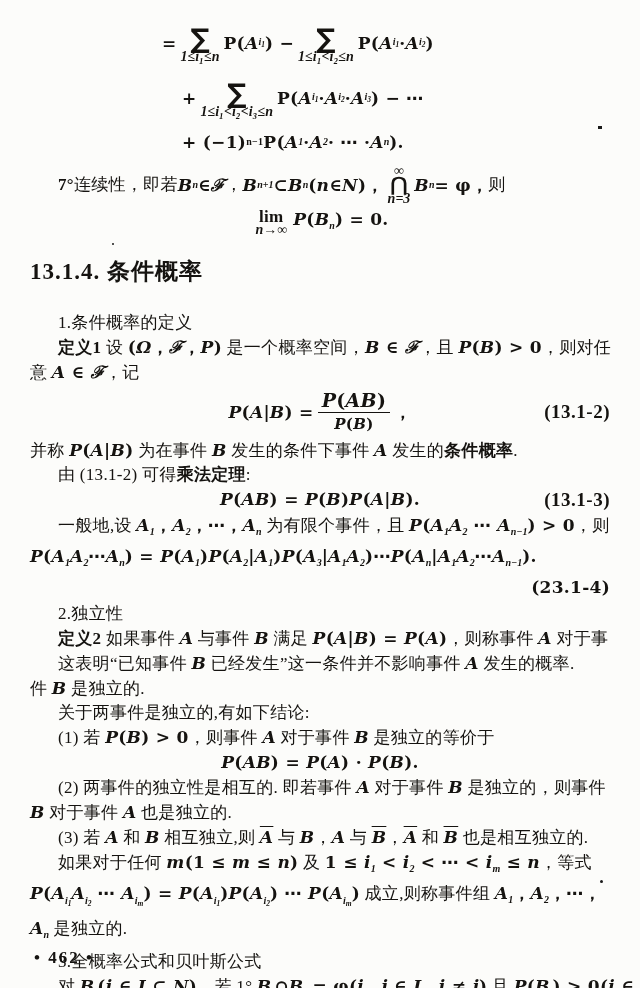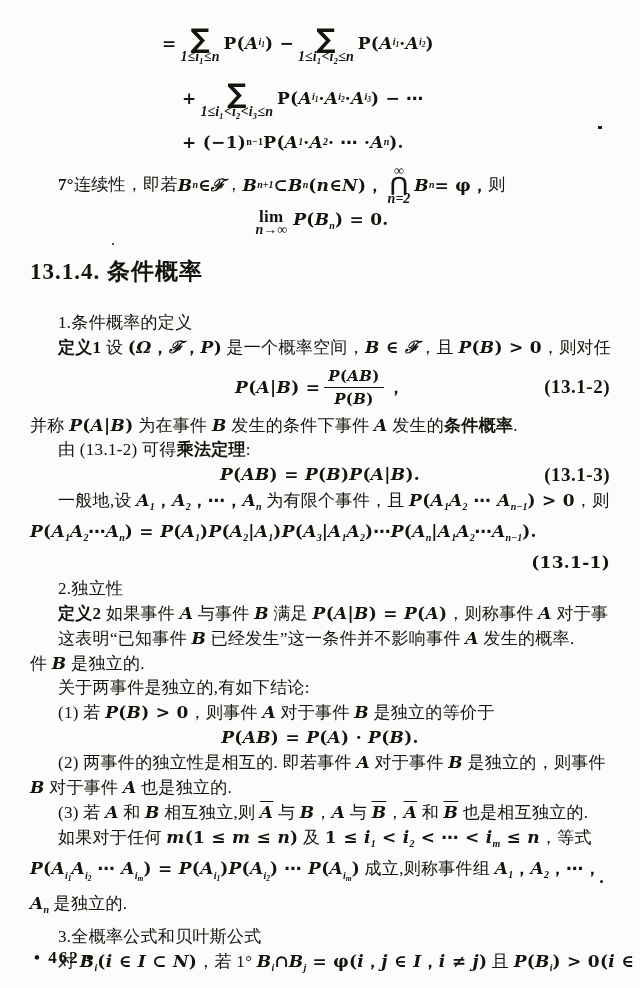--- a/index.html
+++ b/index.html
@@ -40,21 +40,21 @@
   .bigop{
     display:inline-flex;flex-direction:column;align-items:center;
     vertical-align:middle;margin:0 4px;line-height:1;
   }
   .opsym{font-family:"DejaVu Sans",sans-serif;font-size:27px;line-height:26px;font-weight:700;}
   .capsym{font-size:20px;line-height:19px;}
   .opsub,.opsup{font-size:14px;line-height:9px;font-style:italic;font-weight:600;letter-spacing:0;}
   .limword{font-size:17px;line-height:16px;font-weight:700;font-style:normal;font-family:Liberation Serif, serif;}
   
   .mfrac{display:inline-block;vertical-align:middle;text-align:center;margin:0 4px;line-height:1;}
-  .mfrac .num{font-size:15px;line-height:18px;padding:0 4px 2px 4px;border-bottom:1.8px solid #151310;}
+  .mfrac .num{font-size:19px;line-height:18px;padding:0 4px 2px 4px;border-bottom:1.8px solid #151310;}
   .mfrac .den{font-size:15px;line-height:18px;padding-top:2px;}
   
   .disp{display:block;}
   .d-1{margin-left:132px;min-height:54px;display:flex;align-items:center;}
   .d-2{margin-left:152px;min-height:56px;display:flex;align-items:center;}
   .d-3{margin-left:152px;min-height:32px;display:flex;align-items:center;}
   .indent{text-indent:28px;}
   .center{text-align:center;}
   .eqnoline{text-align:right;min-height:22px;line-height:22px;}
   .heading{font-size:23px;font-weight:800;min-height:30px;line-height:30px;letter-spacing:1px;}
@@ -158,54 +158,55 @@
         <span class="mi">B</span>
         <sub class="msub">n</sub>
         <span class="mr">(</span>
         <span class="mi">n</span>
         <span class="mr"> ∈ </span>
         <span class="mi mbold">N</span>
         <span class="mr">)，</span>
         <span class="bigop">
           <span class="opsup">∞</span>
           <span class="opsym capsym">⋂</span>
-          <span class="opsub">n=2</span>
+          <span class="opsub">n=3</span>
         </span>
         <span class="mi">B</span>
         <sub class="msub">n</sub>
         <span class="mr"> = φ，</span>
         <span class="zh">则</span>
       </div>
       <div class="line center" data-name="line-limit"><span class="bigop">
           <span class="limword">lim</span>
           <span class="opsub">n→∞</span>
         </span><span class="mi">P</span><span class="mr">(</span><span class="mi">B</span><sub class="msub">n</sub><span class="mr">) = 0.</span></div>
       <div class="line heading" data-name="line-section-heading"><span class="zh">13.1.4. 条件概率</span></div>
       <div class="line subhead indent" data-name="line-def-sub1"><span class="zh">1.条件概率的定义</span></div>
       <div class="line para indent" data-name="line-def1"><span class="zh bold">定义1</span><span class="zh">  设 </span><span class="mr">(</span><span class="mi mbold">Ω</span><span class="mr">，</span><span class="msc">ℱ</span><span class="mr">，</span><span class="mi">P</span><span class="mr">)</span><span class="zh"> 是一个概率空间，</span><span class="mi">B</span><span class="mr"> ∈ </span><span class="msc">ℱ</span><span class="zh">，且 </span><span class="mi">P</span><span class="mr">(</span><span class="mi">B</span><span class="mr">) &gt; 0</span><span class="zh">，则对任</span></div>
+      <div class="line para" data-name="line-def1-cont"><span class="zh">意 </span><span class="mi">A</span><span class="mr"> ∈ </span><span class="msc">ℱ</span><span class="zh">，记</span></div>
       <div class="line center" data-name="line-eq-13-1-2">
         <span class="mi">P</span>
         <span class="mr">(</span>
         <span class="mi">A</span>
         <span class="mr"> | </span>
         <span class="mi">B</span>
         <span class="mr">) = </span>
         <span class="mfrac">
           <span class="num" style="display: block;"><span class="mi">P</span><span class="mr">(</span><span class="mi">AB</span><span class="mr">)</span></span>
           <span class="den" style="display: block;"><span class="mi">P</span><span class="mr">(</span><span class="mi">B</span><span class="mr">)</span></span>
         </span>
         <span class="mr">，</span>
         <span class="eqno" data-name="equation-number">(13.1-2)</span>
       </div>
       <div class="line para" data-name="line-cond-prob-name"><span class="zh">并称 </span><span class="mi">P</span><span class="mr">(</span><span class="mi">A</span><span class="mr">|</span><span class="mi">B</span><span class="mr">)</span><span class="zh"> 为在事件 </span><span class="mi">B</span><span class="zh"> 发生的条件下事件 </span><span class="mi">A</span><span class="zh"> 发生的</span><span class="zh bold">条件概率</span><span class="zh">.</span></div>
       <div class="line para indent" data-name="line-mult-theorem-intro"><span class="zh">由 (13.1-2) 可得</span><span class="zh bold">乘法定理</span><span class="zh">:</span></div>
       <div class="line center" data-name="line-eq-13-1-3"><span class="mi">P</span><span class="mr">(</span><span class="mi">AB</span><span class="mr">) = </span><span class="mi">P</span><span class="mr">(</span><span class="mi">B</span><span class="mr">)</span><span class="mi">P</span><span class="mr">(</span><span class="mi">A</span><span class="mr">|</span><span class="mi">B</span><span class="mr">).</span><span class="eqno" data-name="equation-number">(13.1-3)</span></div>
       <div class="line para indent" data-name="line-generally"><span class="zh">一般地,设 </span><span class="mi">A</span><sub class="msub">1</sub><span class="mr">，</span><span class="mi">A</span><sub class="msub">2</sub><span class="mr">，⋯，</span><span class="mi">A</span><sub class="msub">n</sub><span class="zh"> 为有限个事件，且 </span><span class="mi">P</span><span class="mr">(</span><span class="mi">A</span><sub class="msub">1</sub><span class="mi">A</span><sub class="msub">2</sub><span class="mr"> ⋯ </span><span class="mi">A</span><sub class="msub">n−1</sub><span class="mr">) &gt; 0</span><span class="zh">，则</span></div>
       <div class="line para" data-name="line-chain-rule"><span class="mi">P</span><span class="mr">(</span><span class="mi">A</span><sub class="msub">1</sub><span class="mi">A</span><sub class="msub">2</sub><span class="mr">⋯</span><span class="mi">A</span><sub class="msub">n</sub><span class="mr">) = </span><span class="mi">P</span><span class="mr">(</span><span class="mi">A</span><sub class="msub">1</sub><span class="mr">)</span><span class="mi">P</span><span class="mr">(</span><span class="mi">A</span><sub class="msub">2</sub><span class="mr">|</span><span class="mi">A</span><sub class="msub">1</sub><span class="mr">)</span><span class="mi">P</span><span class="mr">(</span><span class="mi">A</span><sub class="msub">3</sub><span class="mr">|</span><span class="mi">A</span><sub class="msub">1</sub><span class="mi">A</span><sub class="msub">2</sub><span class="mr">)⋯</span><span class="mi">P</span><span class="mr">(</span><span class="mi">A</span><sub class="msub">n</sub><span class="mr">|</span><span class="mi">A</span><sub class="msub">1</sub><span class="mi">A</span><sub class="msub">2</sub><span class="mr">⋯</span><span class="mi">A</span><sub class="msub">n−1</sub><span class="mr">).</span></div>
-      <div class="line eqnoline" data-name="line-eqno-13-1-4"><span class="mr">(13.1-1)</span></div>
+      <div class="line eqnoline" data-name="line-eqno-13-1-4"><span class="mr">(23.1-4)</span></div>
       <div class="line subhead indent" data-name="line-def-sub2"><span class="zh">2.独立性</span></div>
       <div class="line para indent" data-name="line-def2"><span class="zh bold">定义2</span><span class="zh">  如果事件 </span><span class="mi">A</span><span class="zh"> 与事件 </span><span class="mi">B</span><span class="zh"> 满足 </span><span class="mi">P</span><span class="mr">(</span><span class="mi">A</span><span class="mr">|</span><span class="mi">B</span><span class="mr">) = </span><span class="mi">P</span><span class="mr">(</span><span class="mi">A</span><span class="mr">)</span><span class="zh">，则称事件 </span><span class="mi">A</span><span class="zh"> 对于事</span></div>
       <div class="line para indent" data-name="line-remark"><span class="zh">这表明“已知事件 </span><span class="mi">B</span><span class="zh"> 已经发生”这一条件并不影响事件 </span><span class="mi">A</span><span class="zh"> 发生的概率.</span></div>
       <div class="line para" data-name="line-def2-cont"><span class="zh">件 </span><span class="mi">B</span><span class="zh"> 是独立的.</span></div>
       <div class="line para indent" data-name="line-two-events"><span class="zh">关于两事件是独立的,有如下结论:</span></div>
       <div class="line para indent" data-name="line-item1"><span class="zh">(1) 若 </span><span class="mi">P</span><span class="mr">(</span><span class="mi">B</span><span class="mr">) &gt; 0</span><span class="zh">，则事件 </span><span class="mi">A</span><span class="zh"> 对于事件 </span><span class="mi">B</span><span class="zh"> 是独立的等价于</span></div>
       <div class="line center" data-name="line-eq-product"><span class="mi">P</span><span class="mr">(</span><span class="mi">AB</span><span class="mr">) = </span><span class="mi">P</span><span class="mr">(</span><span class="mi">A</span><span class="mr">) · </span><span class="mi">P</span><span class="mr">(</span><span class="mi">B</span><span class="mr">).</span></div>
       <div class="line para indent" data-name="line-item2"><span class="zh">(2) 两事件的独立性是相互的. 即若事件 </span><span class="mi">A</span><span class="zh"> 对于事件 </span><span class="mi">B</span><span class="zh"> 是独立的，则事件</span></div>
       <div class="line para" data-name="line-item2-cont"><span class="mi">B</span><span class="zh"> 对于事件 </span><span class="mi">A</span><span class="zh"> 也是独立的.</span></div>
       <div class="line para indent" data-name="line-item3"><span class="zh">(3) 若 </span><span class="mi">A</span><span class="zh"> 和 </span><span class="mi">B</span><span class="zh"> 相互独立,则 </span><span class="mi mbar">A</span><span class="zh"> 与 </span><span class="mi">B</span><span class="zh">，</span><span class="mi">A</span><span class="zh"> 与 </span><span class="mi mbar">B</span><span class="zh">，</span><span class="mi mbar">A</span><span class="zh"> 和 </span><span class="mi mbar">B</span><span class="zh"> 也是相互独立的.</span></div>

